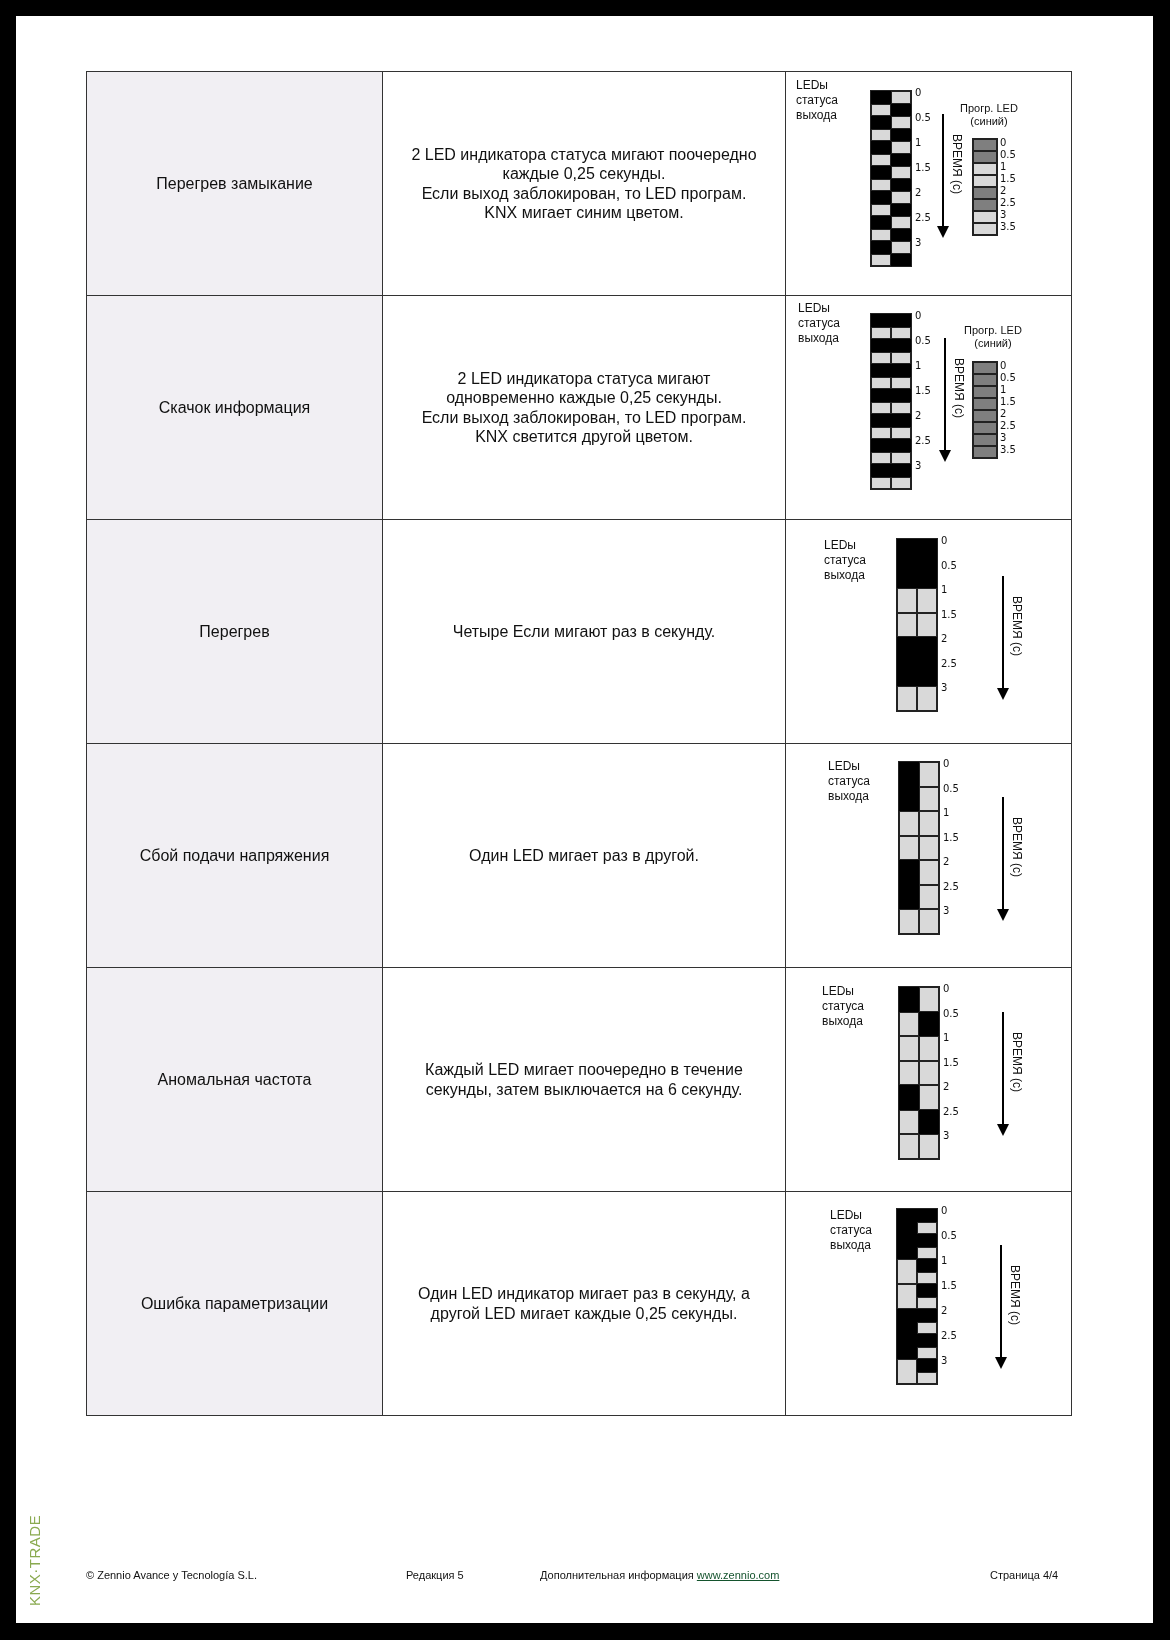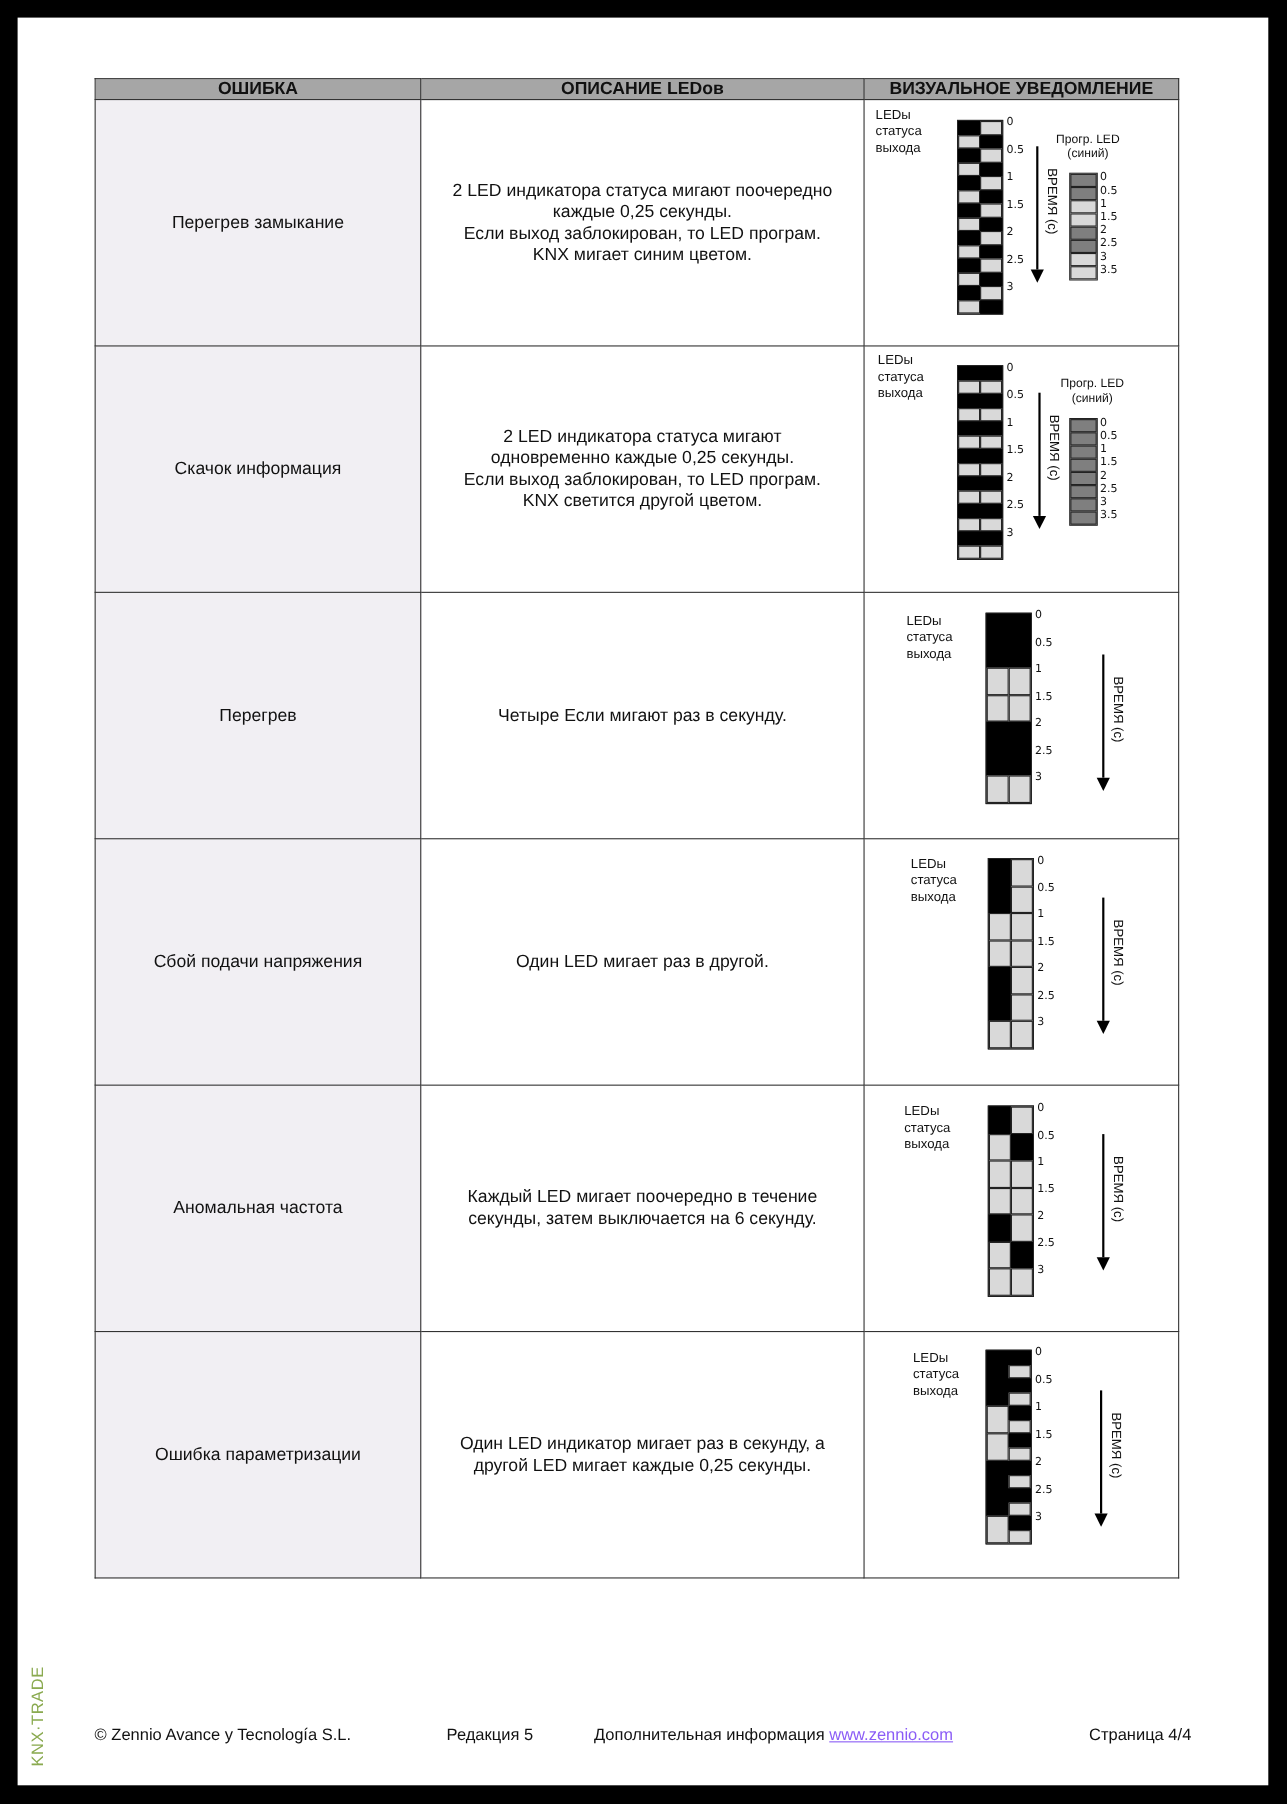--- a/index.html
+++ b/index.html
@@ -29,43 +29,38 @@
   .cell.off { background: #d9d9d9; border: 1px solid #222; }
   .tick { position: absolute; font-size: 10px; font-family: "DejaVu Sans", sans-serif; }
   .arrow-line { position: absolute; width: 2px; background: #000; }
   .arrow-head { position: absolute; width: 0; height: 0; border-left: 6px solid transparent; border-right: 6px solid transparent; border-top: 12px solid #000; }
   .time-label { position: absolute; font-size: 12px; transform: rotate(90deg); transform-origin: left top; white-space: nowrap; }
   .prog-label { position: absolute; font-size: 11px; text-align: center; line-height: 13px; }
   .prog-grid { position: absolute; border: 1.5px solid #222; }
   .prog-cell { position: absolute; box-sizing: border-box; border: 1px solid #222; }
   .prog-cell.on { background: #7f7f7f; }
   .prog-cell.off { background: #d9d9d9; }
-  .footer { position: absolute; top: 1553px; font-size: 15px; }
-  .footer a { color: #8b5cf6; text-decoration: underline; }
+  .footer { position: absolute; top: 1553px; font-size: 11px; }
+  .footer a { color: #14532d; text-decoration: underline; }
   .watermark {
     position: absolute; left: 10px; top: 1590px; transform: rotate(-90deg); transform-origin: left top;
     color: #8aaa50; font-size: 15px; white-space: nowrap; letter-spacing: 0.5px;
   }
 </style>
 </head>
 <body>
 
 <div class="page">
   <table class="errors">
     <colgroup>
         <col style="width:296px">
         <col style="width:403px">
         <col style="width:286px">
       </colgroup>
     <tbody>
-    <tr class="hdr">
-      <th>ОШИБКА</th>
-      <th>ОПИСАНИЕ LEDов</th>
-      <th>ВИЗУАЛЬНОЕ УВЕДОМЛЕНИЕ</th>
-    </tr>
     </tbody>
       <tbody id="rows">
         <tr class="row">
           <td class="err-cell">Перегрев замыкание</td>
           <td class="desc-cell">
             <div>2 LED индикатора статуса мигают поочередно</div>
             <div>каждые 0,25 секунды.</div>
             <div>Если выход заблокирован, то LED програм.</div>
             <div>KNX мигает синим цветом.</div>
           </td>

